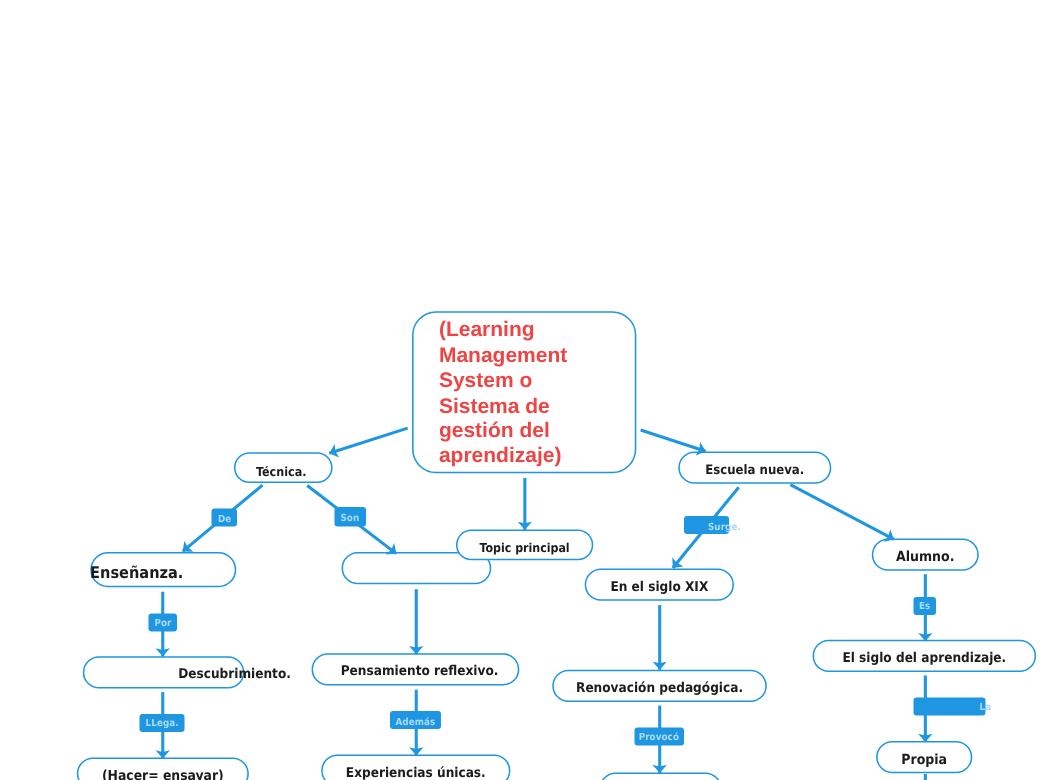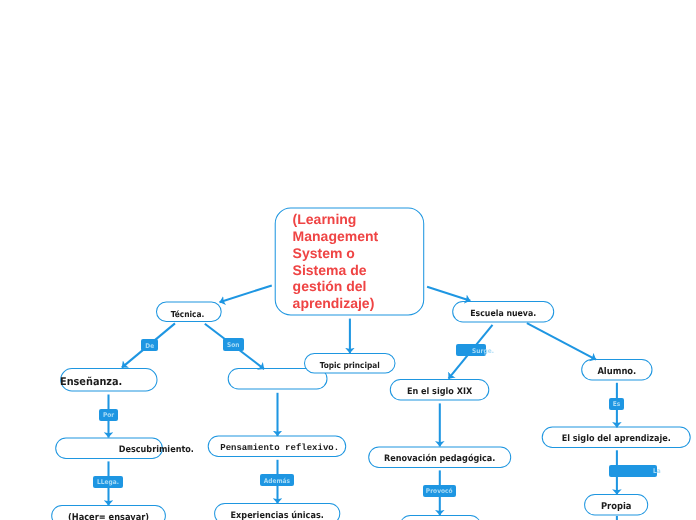--- a/index.html
+++ b/index.html
@@ -89,21 +89,21 @@
 
   <div class="node" id="n-ensenanza" style="left:43px;top:368.5px;width:96.3px;height:22.5px;font-size:10.8px;border-radius:11px;">Enseñanza.</div>
 
 
   <div class="node" id="n-siglo" style="left:390.3px;top:379.5px;width:98.5px;height:20.5px;font-size:9.0px;">En el siglo XIX</div>
 
   <div class="node" id="n-alumno" style="left:581.7px;top:359.5px;width:70.3px;height:20.5px;font-size:9.3px;text-align:center;">Alumno.</div>
 
   <div class="node" id="n-descubrimiento" style="left:70px;top:438.0px;width:106.7px;height:20.5px;font-size:9.0px;margin-left:33px;">Descubrimiento.</div>
 
-  <div class="node" id="n-pensamiento" style="left:208.2px;top:436.0px;width:143px;height:20.5px;font-size:9.0px;font-family:Liberation Mono, monospace;">Pensamiento reflexivo.</div>
+  <div class="node" id="n-pensamiento" style="left:208.2px;top:436.0px;width:143px;height:20.5px;font-size:9.0px;">Pensamiento reflexivo.</div>
 
   <div class="node" id="n-renovacion" style="left:368.7px;top:447.0px;width:142.0px;height:20.5px;font-size:9.0px;">Renovación pedagógica.</div>
 
   <div class="node" id="n-centro" style="left:542.22px;top:427.0px;width:147.98px;height:20.5px;font-size:9.0px;">El siglo del aprendizaje.</div>
 
   <div class="node" id="n-hacer" style="left:51.7px;top:505.5px;width:113.7px;height:20.5px;font-size:9.2px;">(Hacer= ensayar)</div>
 
   <div class="node" id="n-experiencias" style="left:214.6px;top:503.5px;width:125.2px;height:20.5px;font-size:9.0px;">Experiencias únicas.</div>
 
   <div class="node" id="n-bottomright" style="left:400.1px;top:515.5px;width:80.5px;height:20.5px;font-size:9.0px;"></div>

